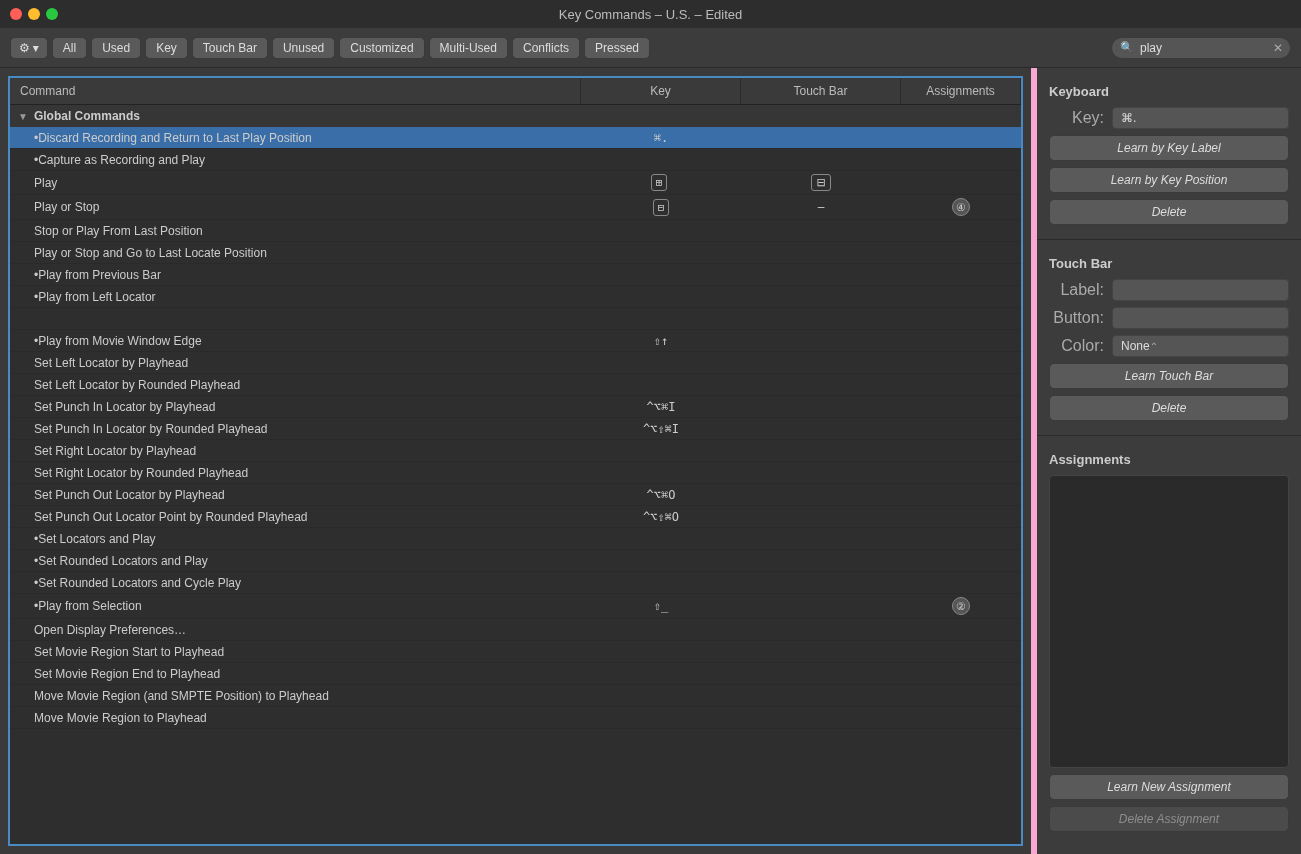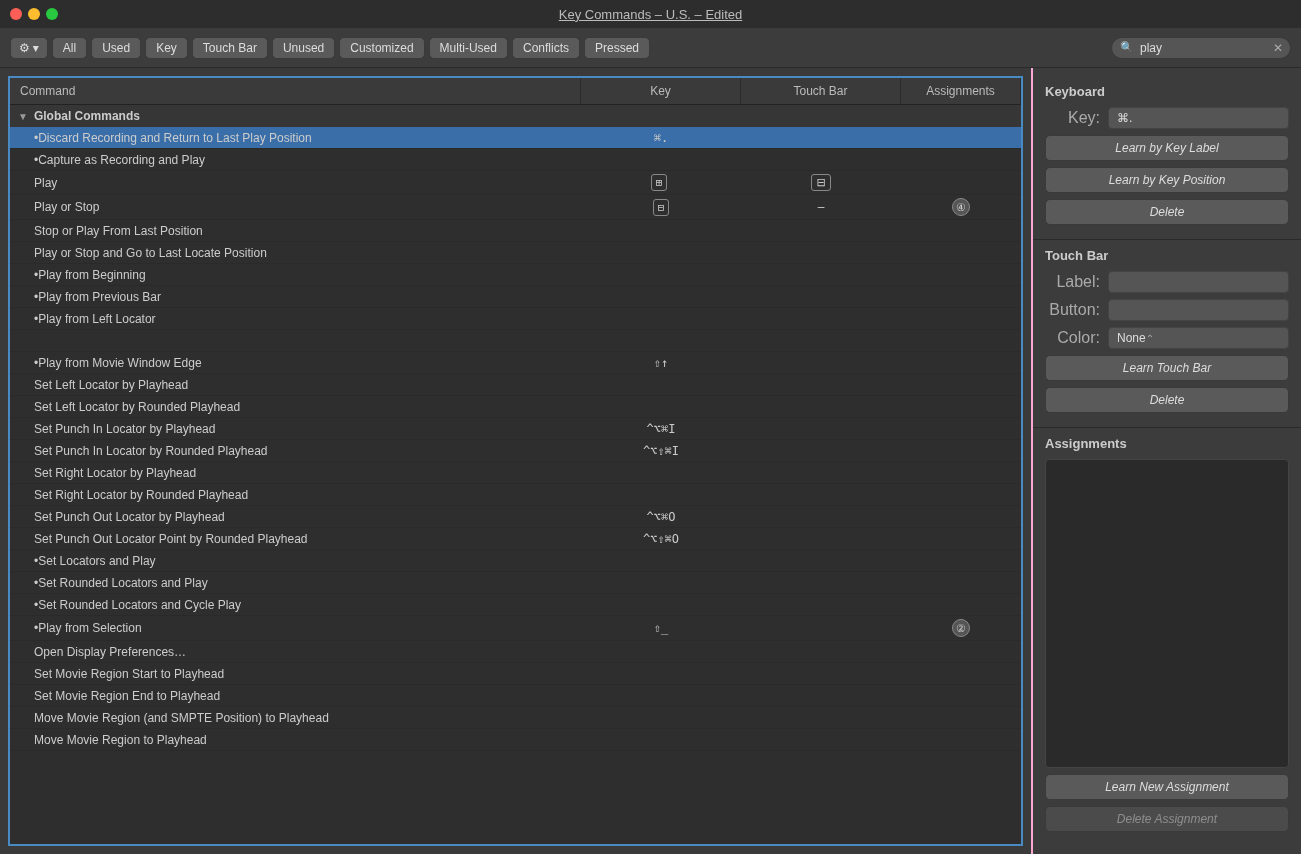--- a/index.html
+++ b/index.html
@@ -17,21 +17,20 @@
       height: 28px;
       display: flex;
       align-items: center;
       justify-content: center;
       position: relative;
     }
     .title-bar-title {
       font-size: 13px;
       color: #bbb;
       font-weight: 500;
-      text-decoration: underline;
     }
     .traffic-lights {
       position: absolute;
       left: 10px;
       display: flex;
       gap: 6px;
       align-items: center;
     }
     .traffic-light {
       width: 12px;
@@ -167,22 +166,22 @@
     .table-cell.center { justify-content: center; text-align: center; }
     .table-cell.key-cell { justify-content: center; font-family: monospace; }
 
     .right-panel {
       width: 270px;
       min-width: 270px;
       background: #3c3c3c;
       display: flex;
       flex-direction: column;
       padding: 8px 0;
-      gap: 0;
-      border-left: 2px solid #f9a8d4;
+      gap: 8px;
+      border-left: 6px solid #f9a8d4;
     }
     .panel-section {
       padding: 8px 12px;
       border-bottom: 1px solid #2a2a2a;
     }
     .panel-section-title {
       font-size: 13px;
       font-weight: 600;
       color: #ccc;
       margin-bottom: 8px;
@@ -353,26 +352,20 @@
           </div>
         </div>
         <div class="table-row">
           <div class="table-cell" style="padding-left: 24px;">Stop or Play From Last Position</div>
           <div class="table-cell center key-cell"></div>
           <div class="table-cell center"></div>
           <div class="table-cell center"></div>
         </div>
         <div class="table-row">
           <div class="table-cell" style="padding-left: 24px;">Play or Stop and Go to Last Locate Position</div>
-          <div class="table-cell center key-cell"></div>
-          <div class="table-cell center"></div>
-          <div class="table-cell center"></div>
-        </div>
-        <div class="table-row">
-          <div class="table-cell" style="padding-left: 24px;">•Play from Beginning</div>
           <div class="table-cell center key-cell"></div>
           <div class="table-cell center"></div>
           <div class="table-cell center"></div>
         </div>
         <div class="table-row">
           <div class="table-cell" style="padding-left: 24px;">•Play from Previous Bar</div>
           <div class="table-cell center key-cell"></div>
           <div class="table-cell center"></div>
           <div class="table-cell center"></div>
         </div>

